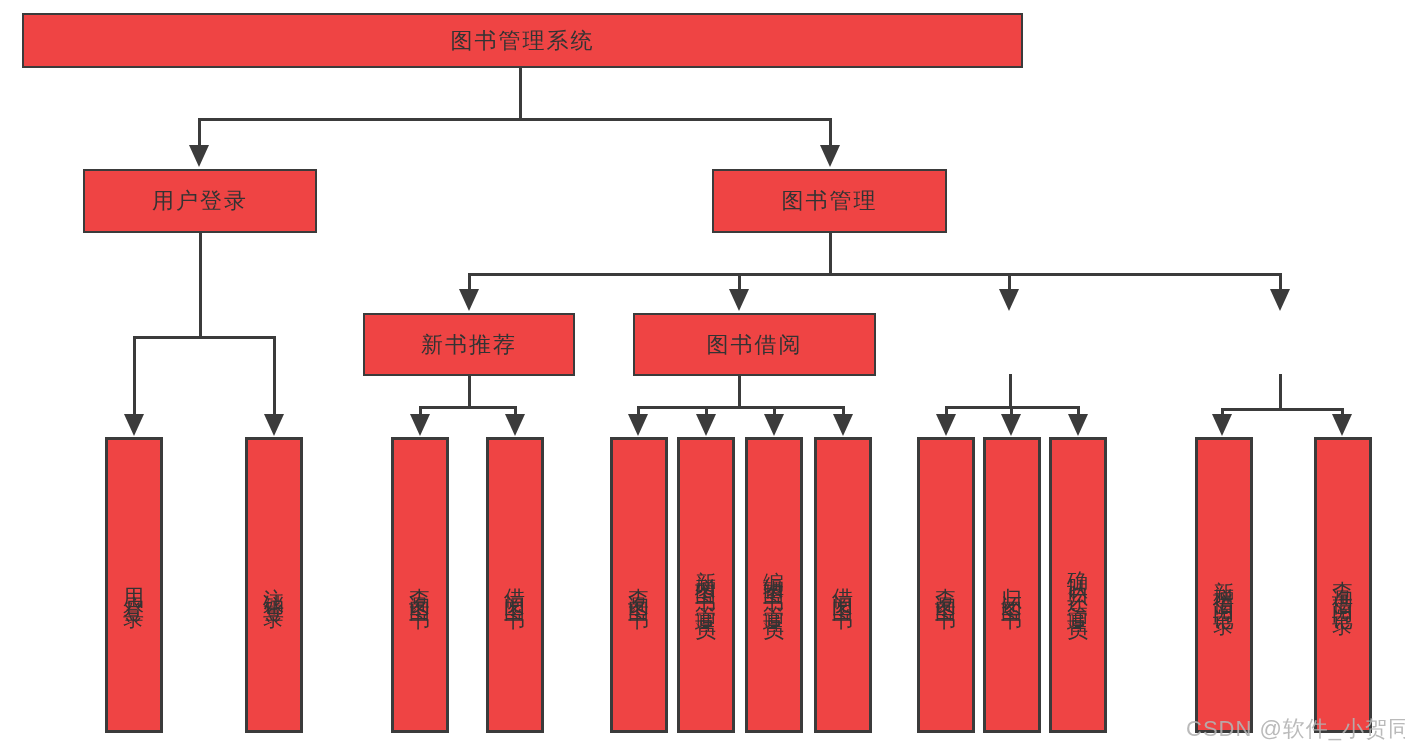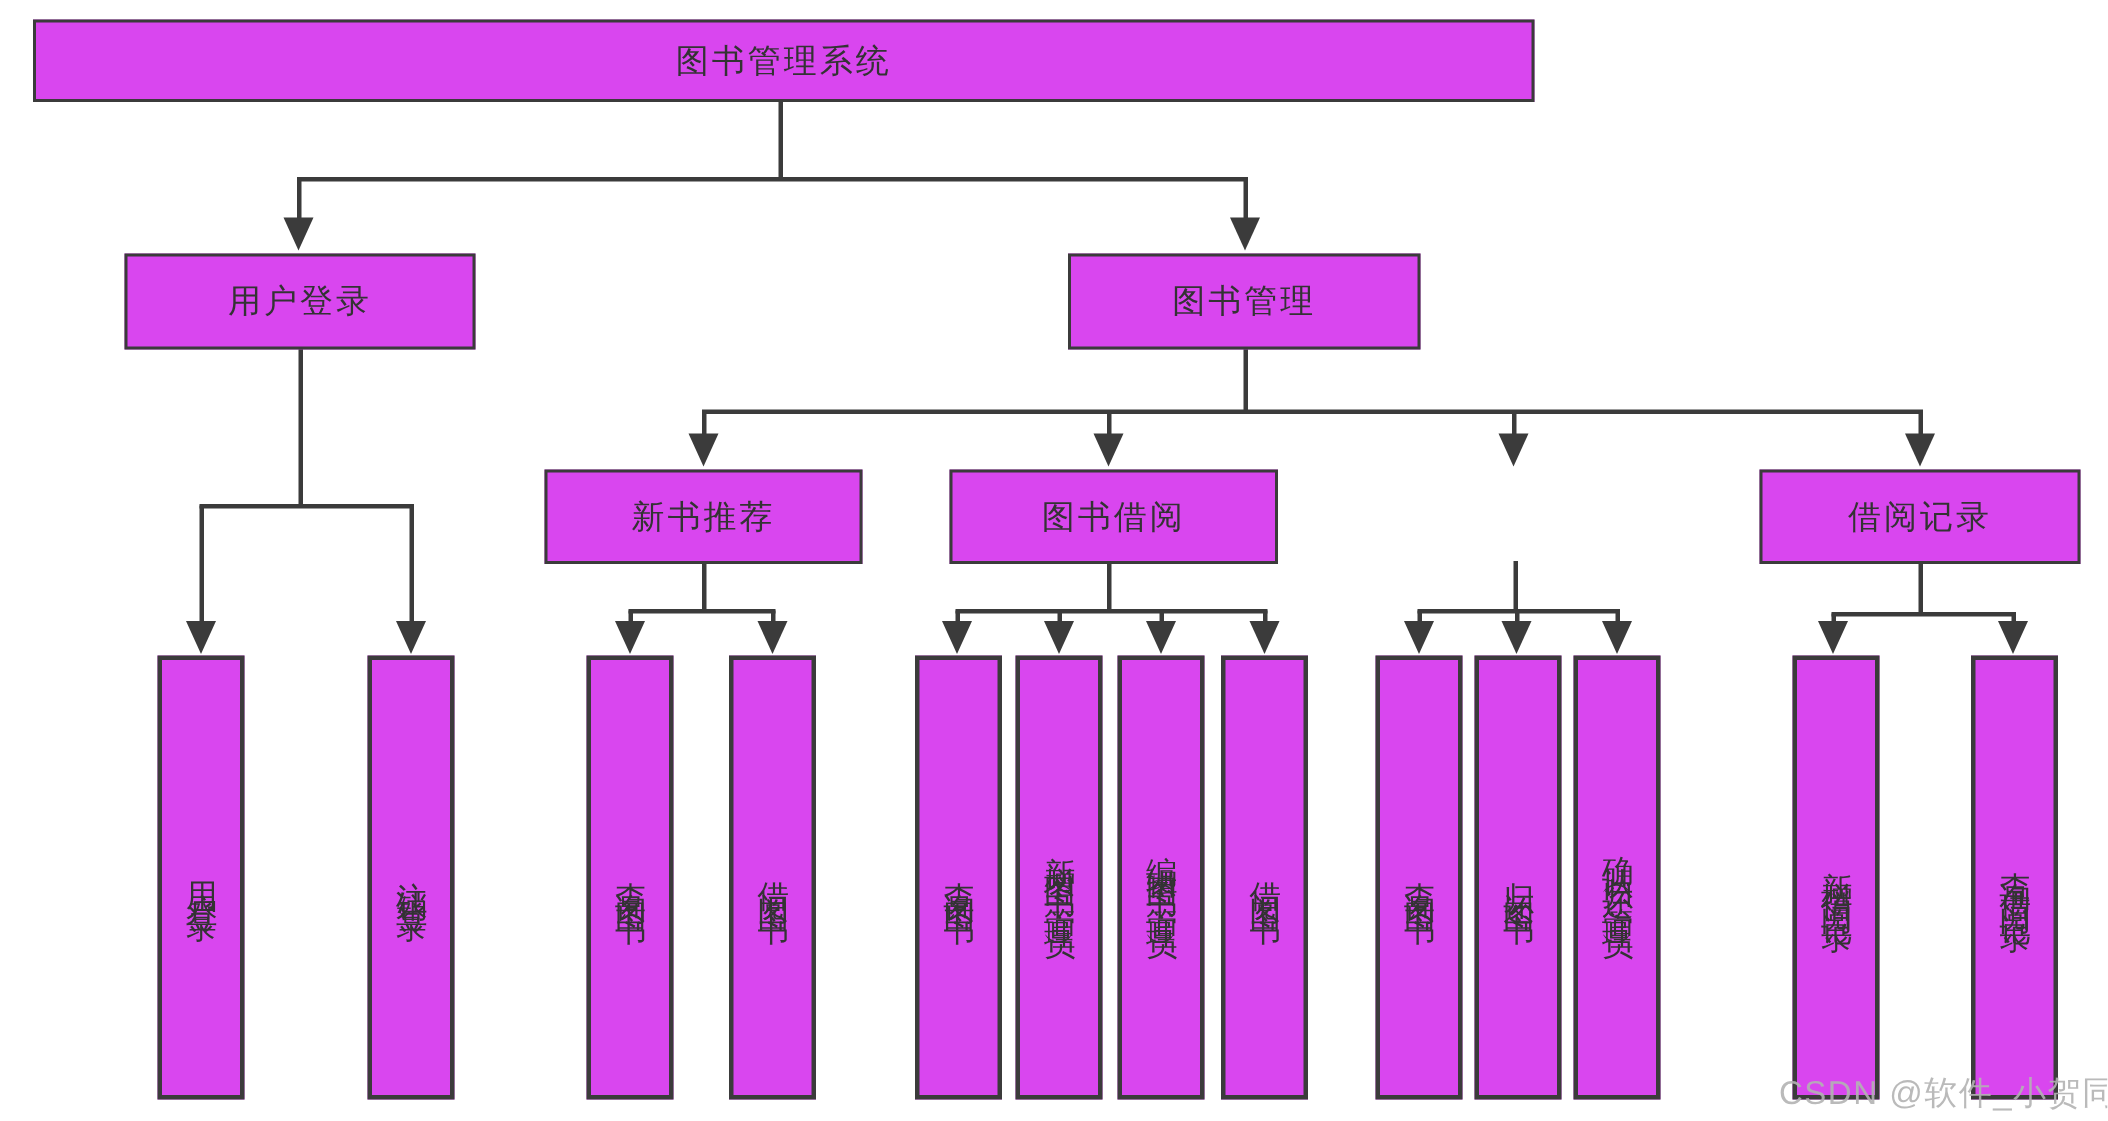--- a/index.html
+++ b/index.html
@@ -6,21 +6,21 @@
   #canvas{
     position:relative;
     width:1405px;height:747px;
     background:#ffffff;
     font-family:"Liberation Sans","DejaVu Sans",sans-serif;
     overflow:hidden;
   }
   .node{
     position:absolute;
     box-sizing:border-box;
-    background:#d946ef;
+    background:#ef4444;
     border:3px solid #3b3b3b;
     display:flex;align-items:center;justify-content:center;
     z-index:2;
   }
   .node.lv1,.node.lv2,.node.lv3{border-width:2.5px;}
   .node .lbl{
     color:#333333;
     font-size:22px;
     letter-spacing:2px;
     white-space:nowrap;
@@ -61,25 +61,22 @@
     </div>
     <div class="node lv2 h" style="left: 83px; top: 169px; width: 234px; height: 64px;">
       <span class="lbl">用户登录</span>
     </div>
     <div class="node lv3 h" style="left: 363px; top: 313px; width: 212px; height: 63px;">
       <span class="lbl">新书推荐</span>
     </div>
     <div class="node lv2 h" style="left: 712px; top: 169px; width: 235px; height: 64px;">
       <span class="lbl">图书管理</span>
     </div>
-    <div class="node lv3 h" style="left: 633px; top: 313px; width: 219px; height: 63px;">
+    <div class="node lv3 h" style="left: 633px; top: 313px; width: 243px; height: 63px;">
       <span class="lbl">图书借阅</span>
-    </div>
-    <div class="node lv3 h" style="left: 1173px; top: 313px; width: 214px; height: 63px;">
-      <span class="lbl">借阅记录</span>
     </div>
     <div class="node lv4 v" style="left: 105px; top: 437px; width: 58px; height: 296px;">
       <span class="lbl">用户登录</span>
     </div>
     <div class="node lv4 v" style="left: 245px; top: 437px; width: 58px; height: 296px;">
       <span class="lbl">注销登录</span>
     </div>
     <div class="node lv4 v" style="left: 391px; top: 437px; width: 58px; height: 296px;">
       <span class="lbl">查询图书</span>
     </div>

